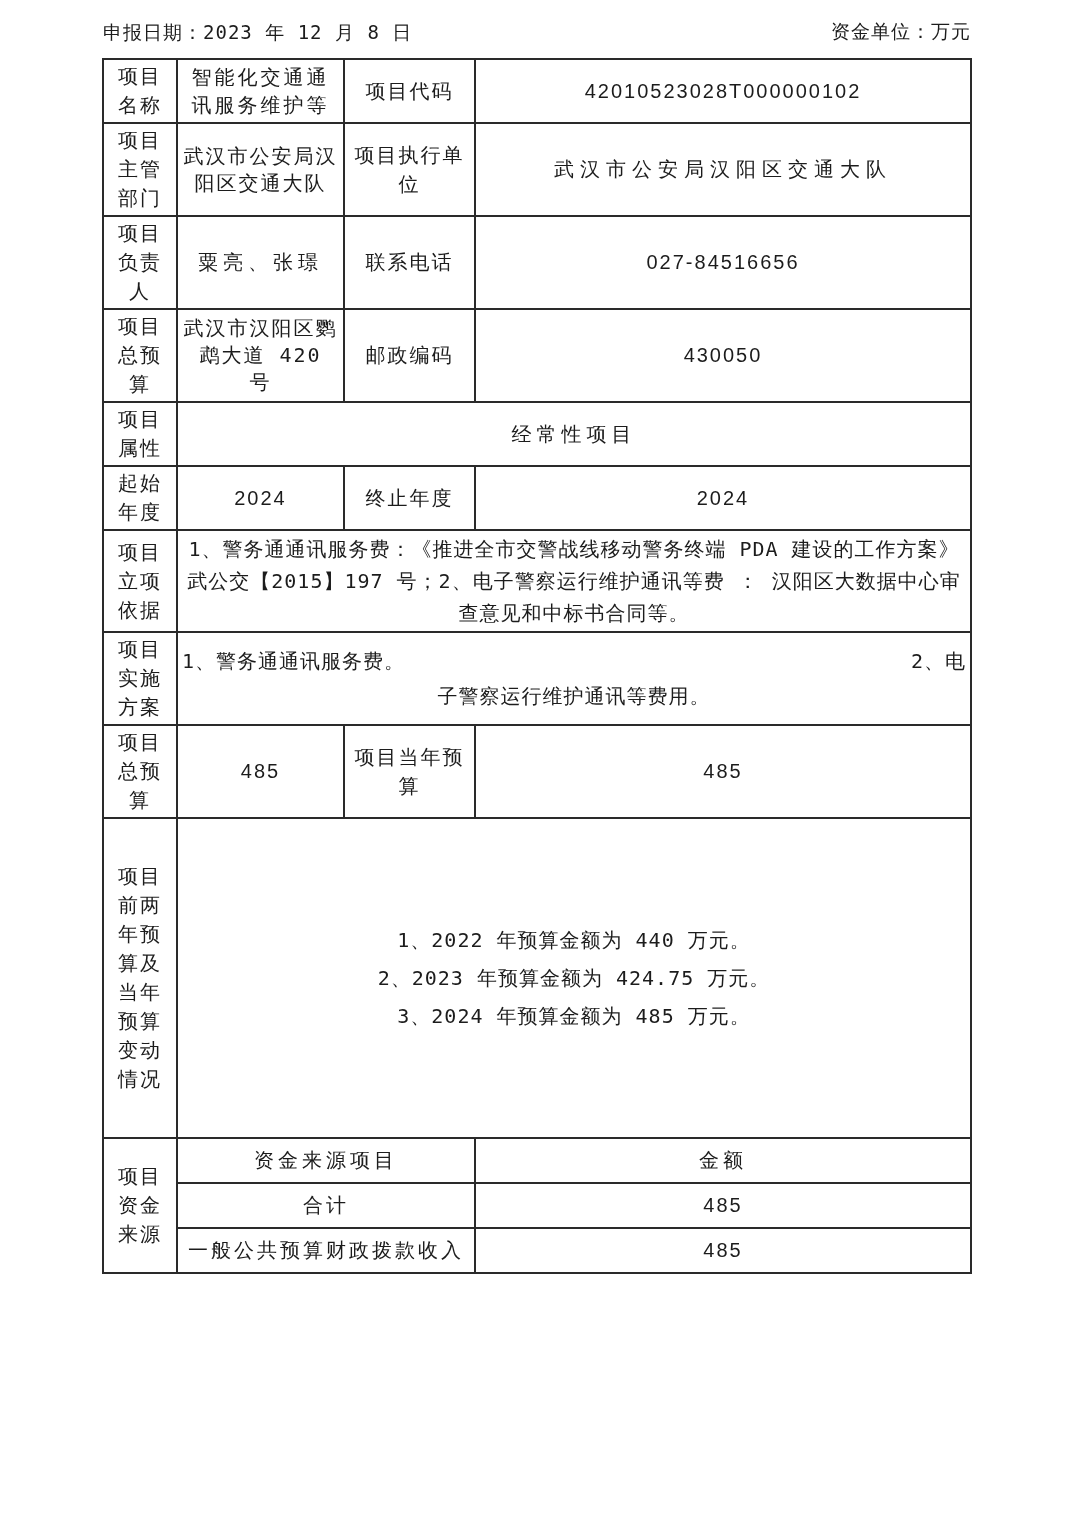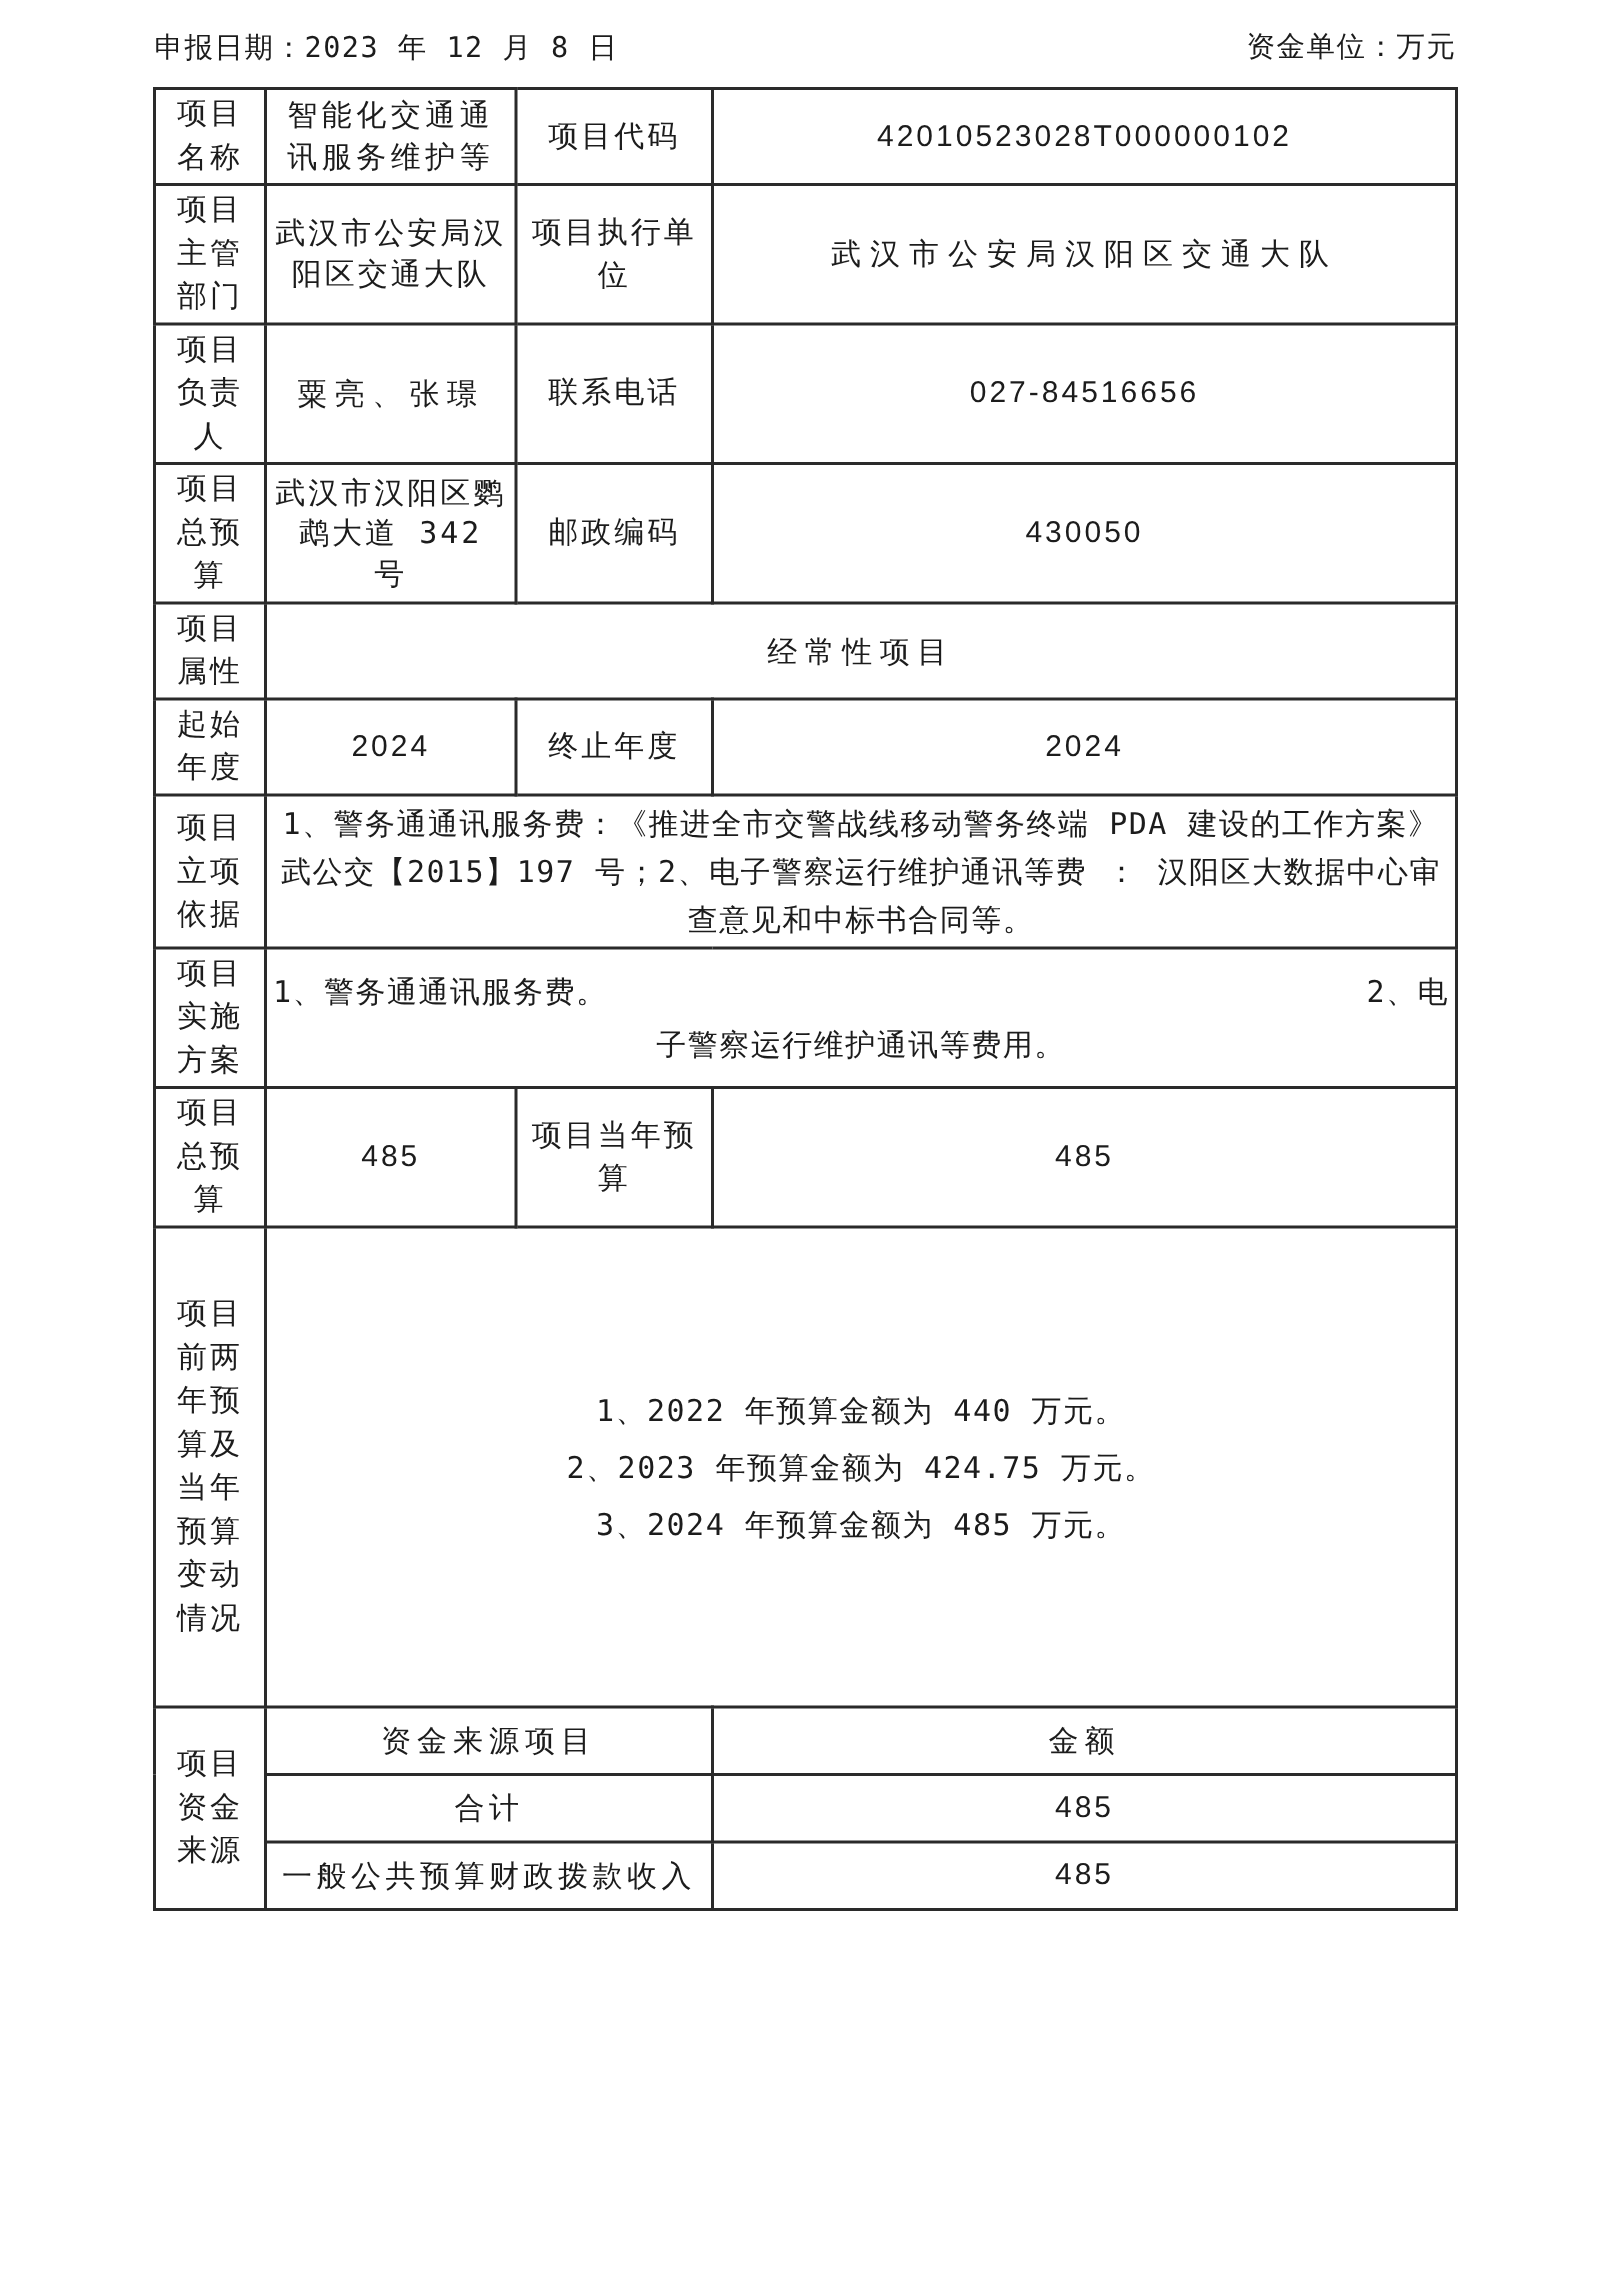--- a/index.html
+++ b/index.html
@@ -87,21 +87,21 @@
 
     <tr class="h87">
       <td class="lab">项目负责人</td>
       <td class="val">粟亮、张璟</td>
       <td class="lab">联系电话</td>
       <td class="mono">027-84516656</td>
     </tr>
 
     <tr class="h58">
       <td class="lab">项目总预算</td>
-      <td class="val-small mixed">武汉市汉阳区鹦鹉大道 342 号</td>
+      <td class="val-small mixed">武汉市汉阳区鹦鹉大道 420 号</td>
       <td class="lab">邮政编码</td>
       <td class="mono">430050</td>
     </tr>
 
     <tr class="h55">
       <td class="lab">项目属性</td>
       <td class="val" colspan="3">经常性项目</td>
     </tr>
 
     <tr class="h57">

